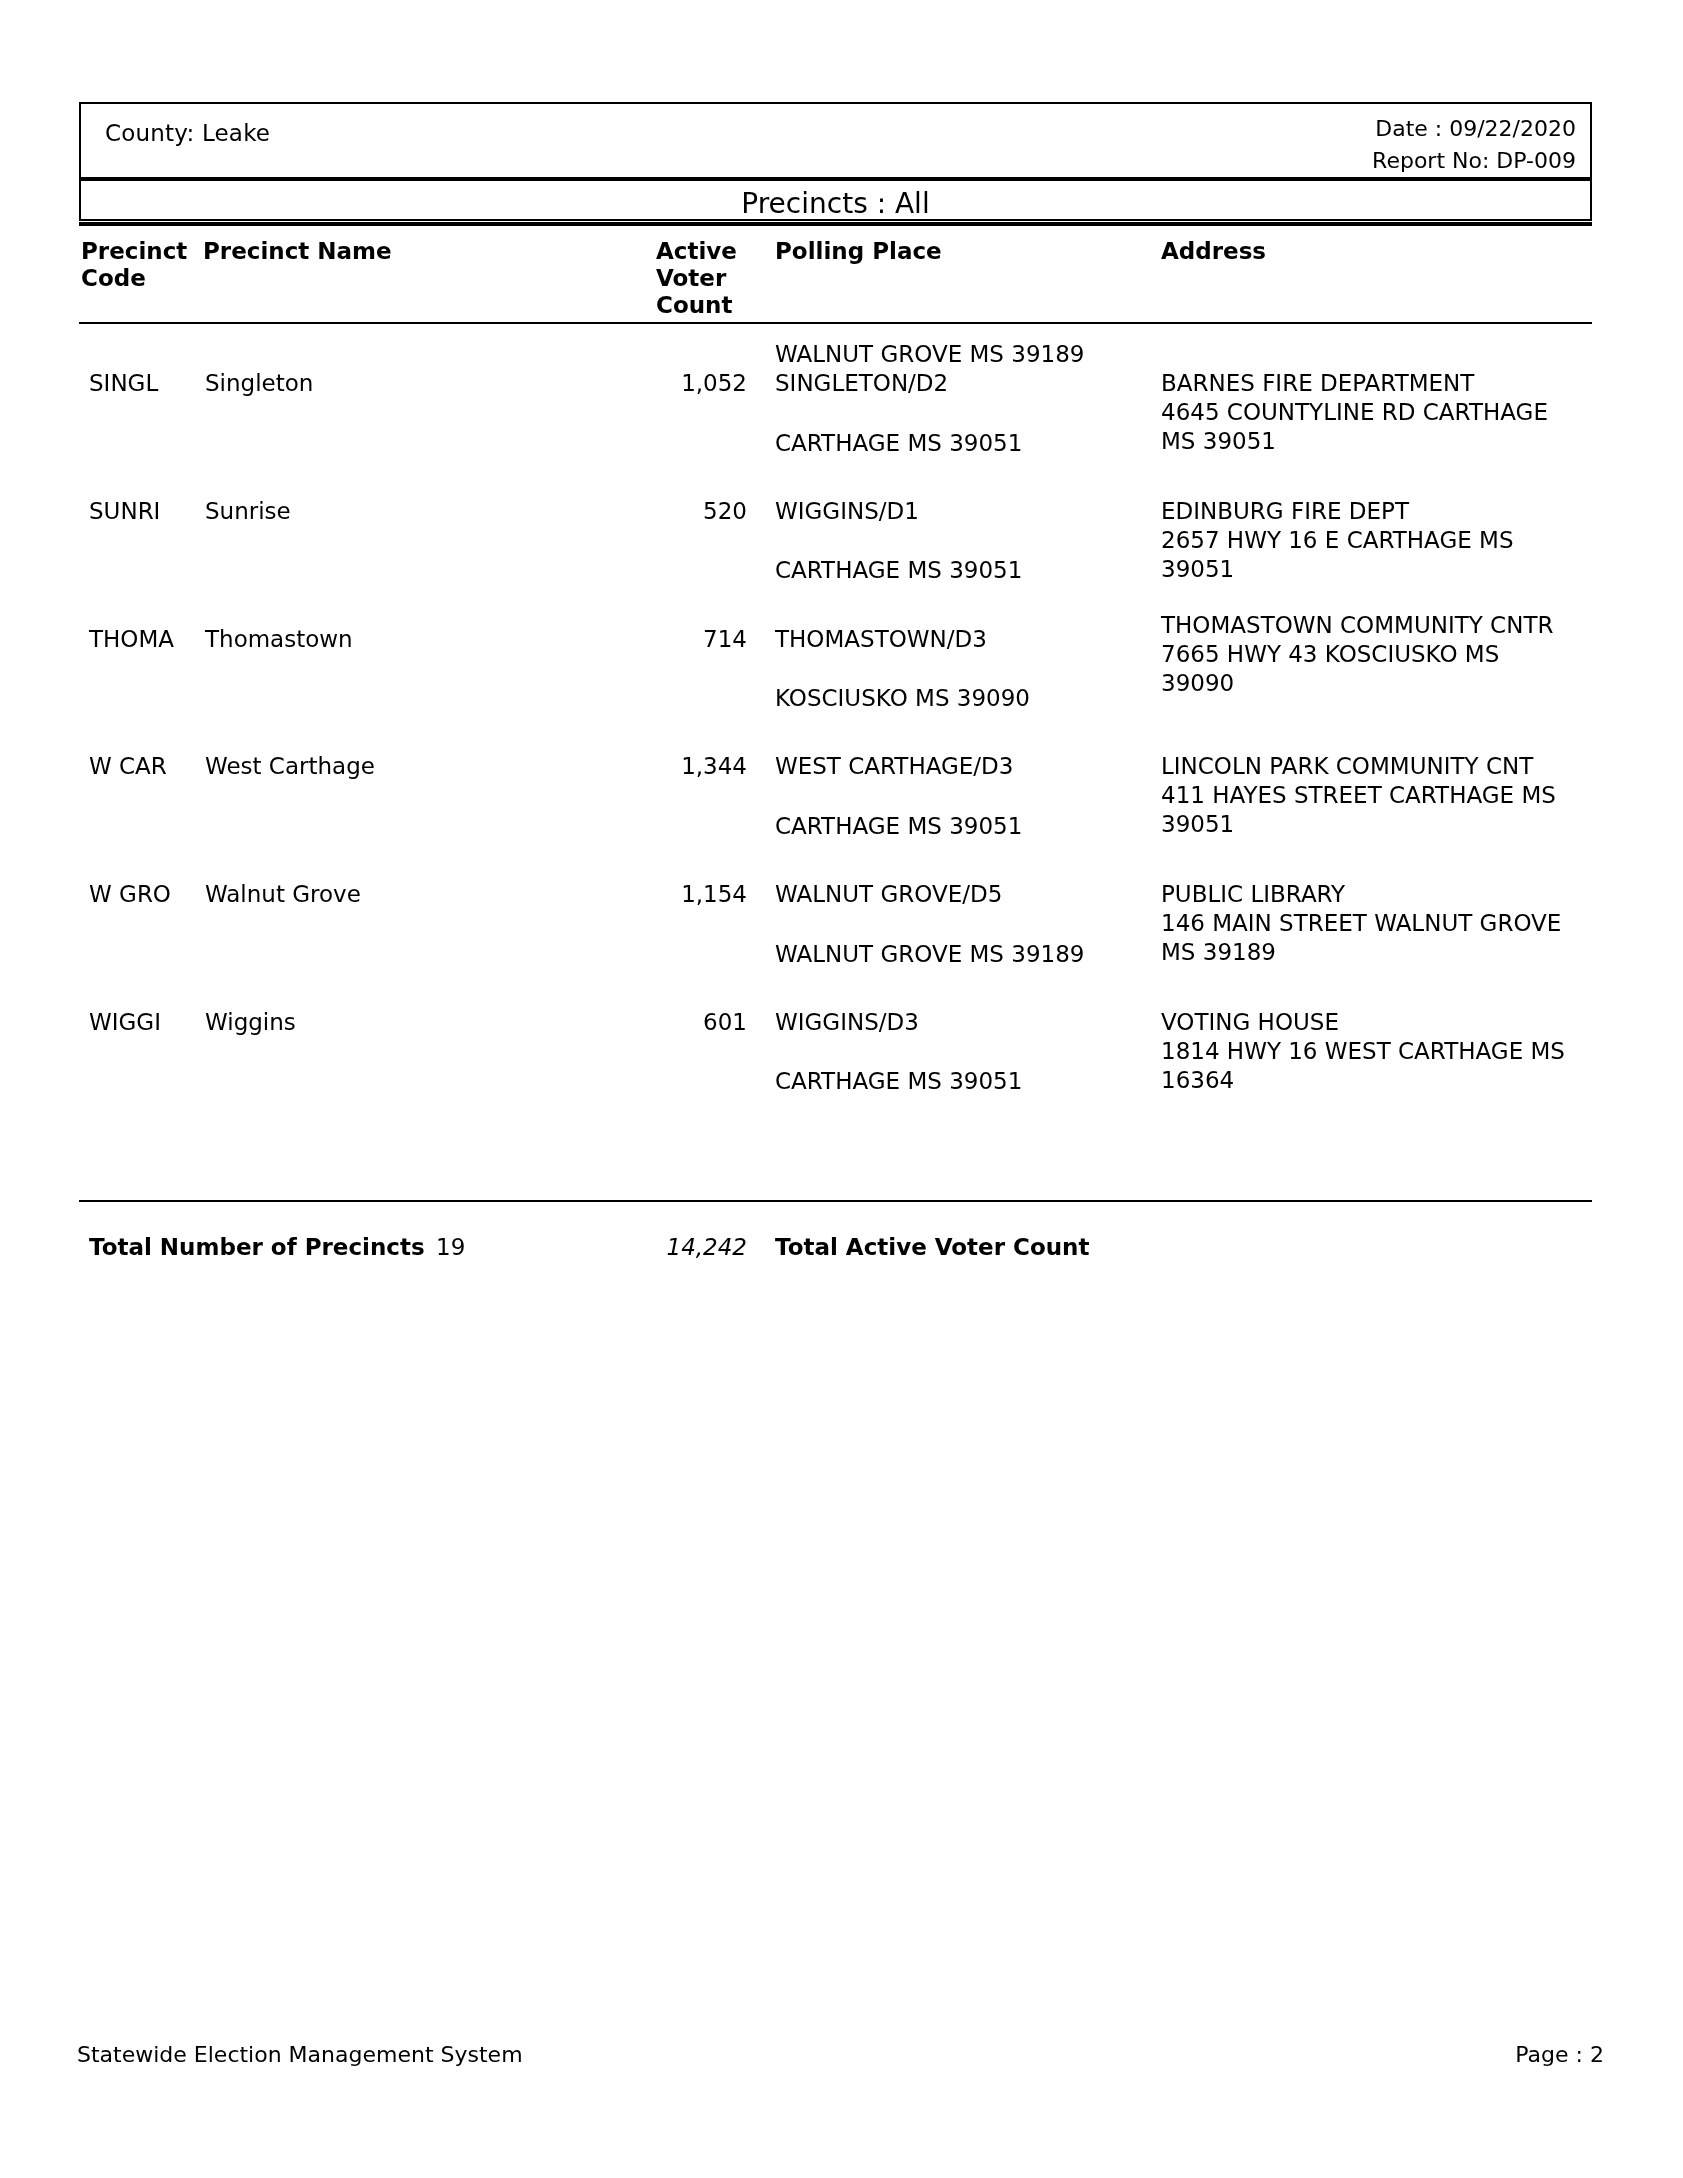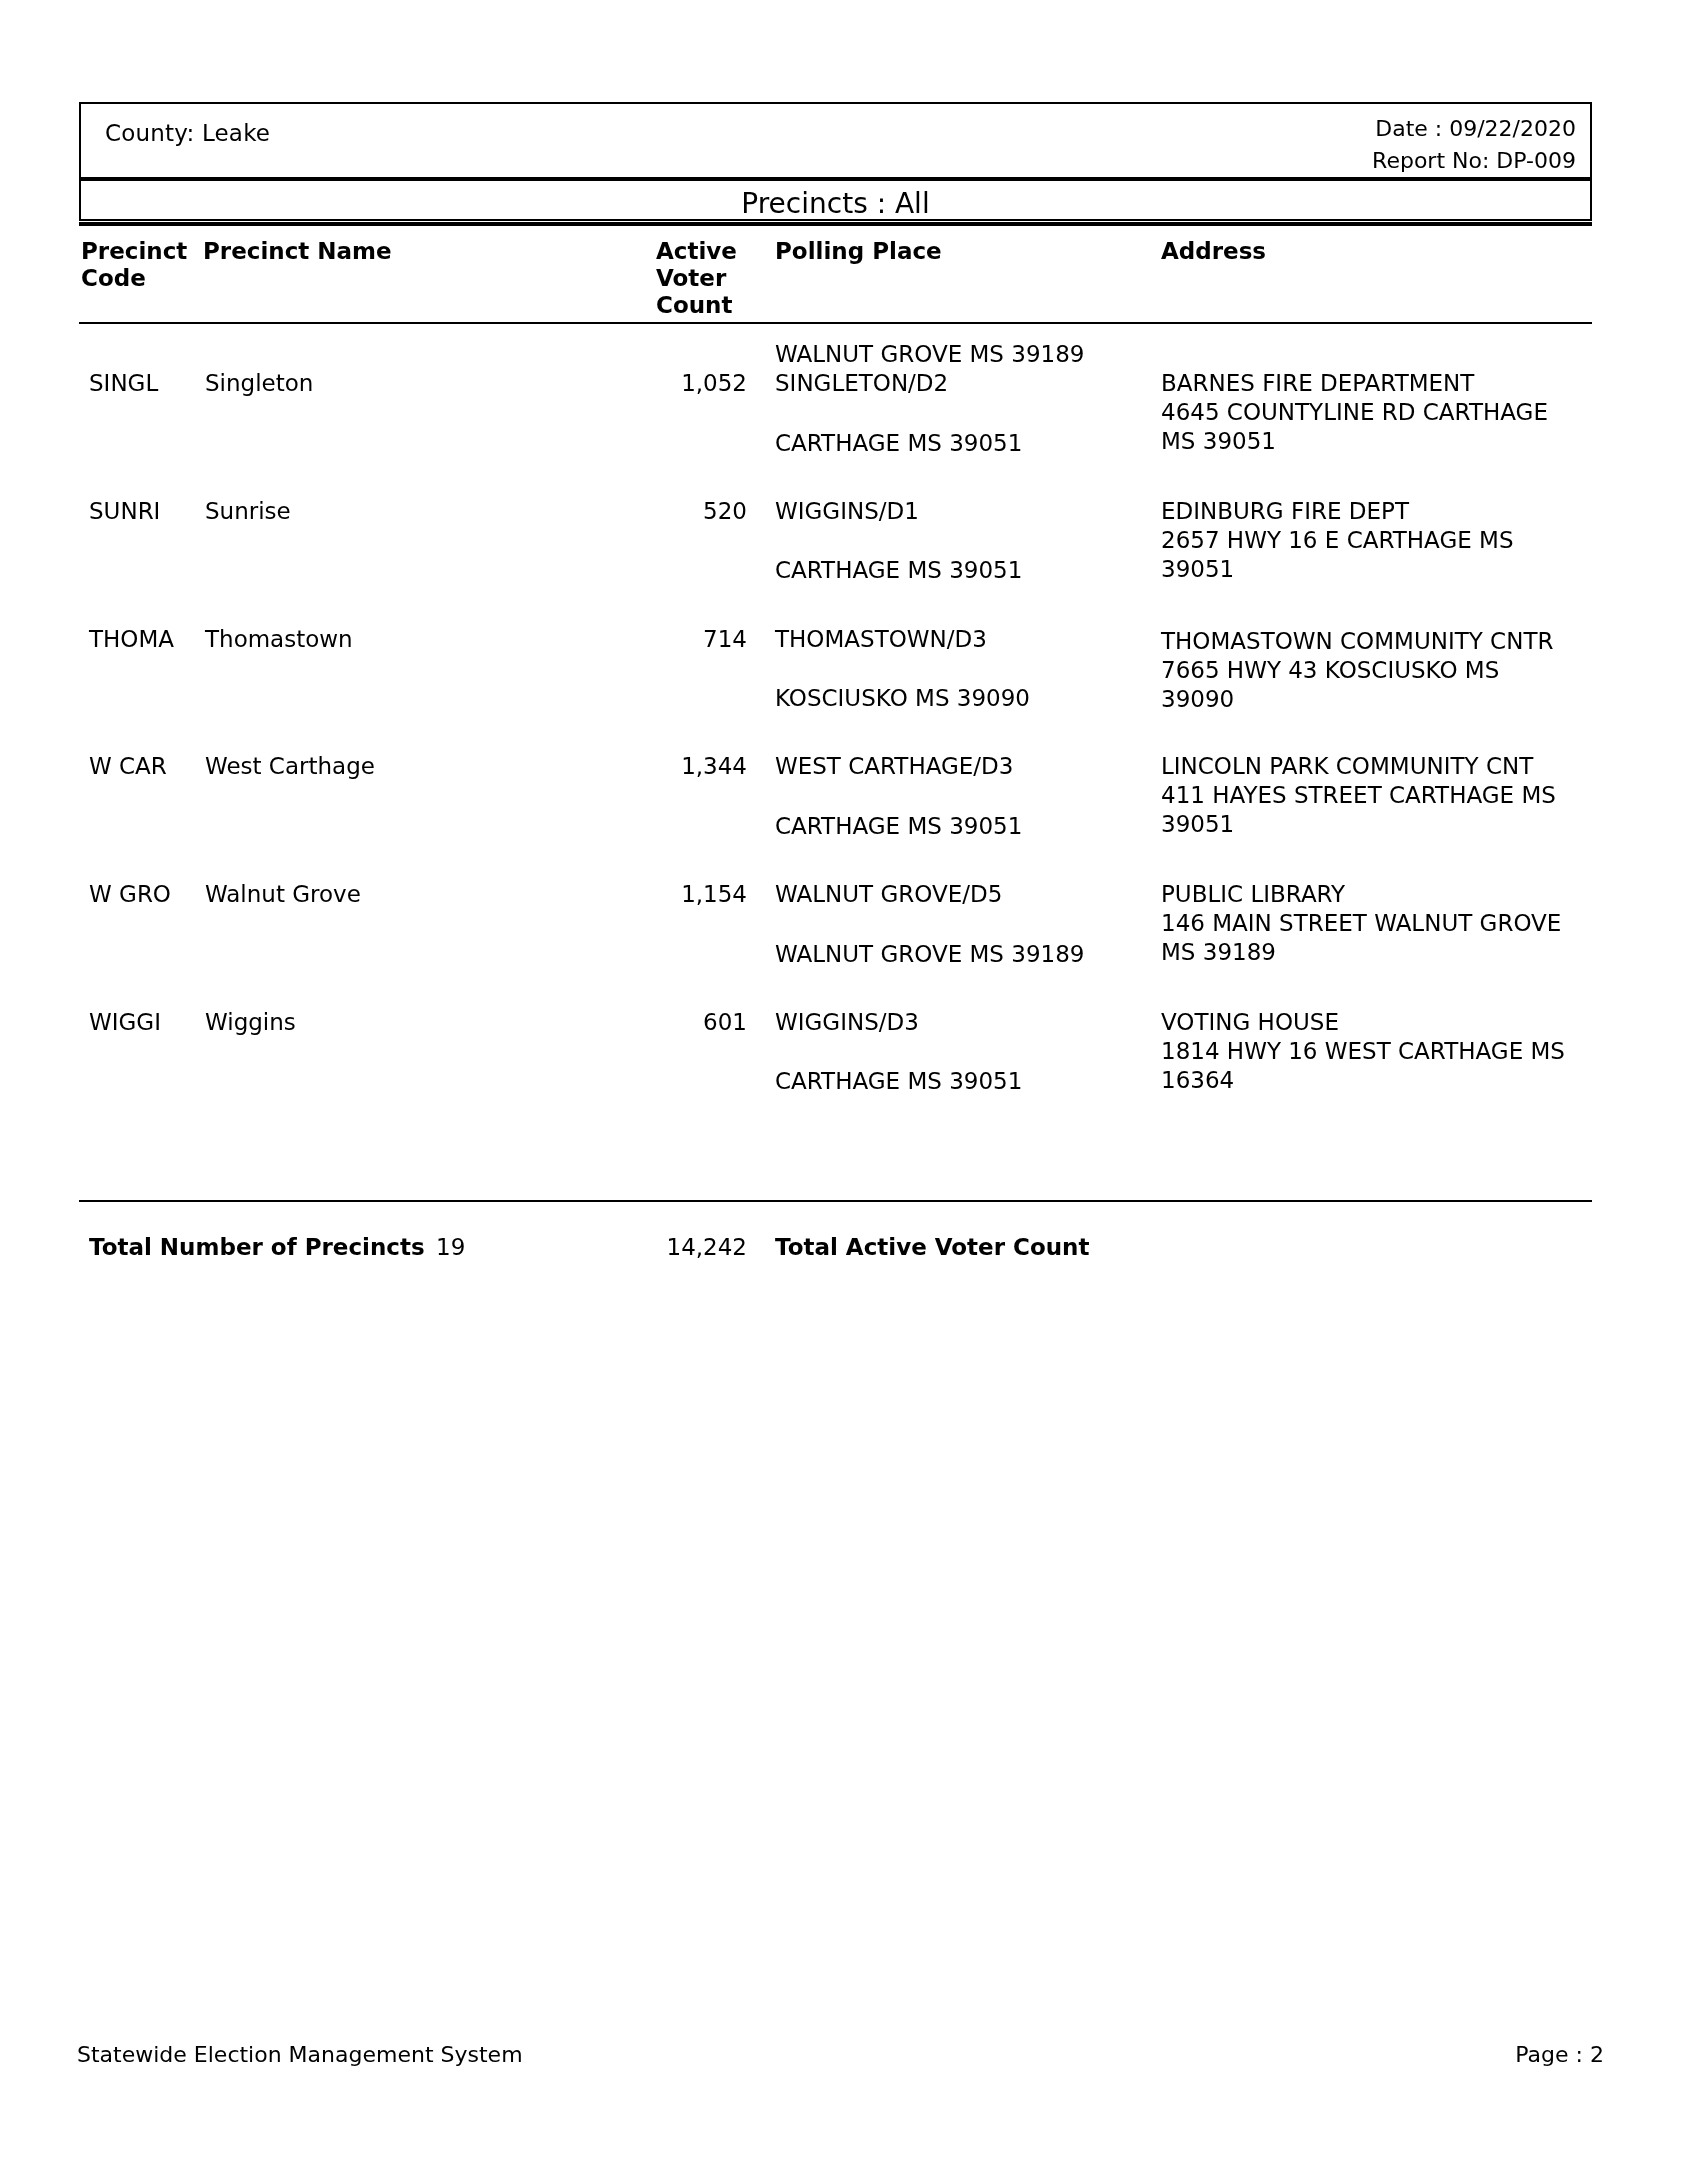--- a/index.html
+++ b/index.html
@@ -223,21 +223,21 @@
           <div style="white-space: nowrap;">EDINBURG FIRE DEPT</div>
           <div>2657 HWY 16 E CARTHAGE MS 39051</div>
         </div>
         <div class="cell cell-city" style="top: 556px;">CARTHAGE MS 39051</div>
       </div>
       <div>
         <div class="cell cell-code" style="top: 625px;">THOMA</div>
         <div class="cell cell-name" style="top: 625px; text-align: center;">Thomastown</div>
         <div class="cell cell-count" style="top: 625px;">714</div>
         <div class="cell cell-polling" style="top: 625px;">THOMASTOWN/D3</div>
-        <div class="cell cell-address" style="top: 627px;">
+        <div class="cell cell-address" style="top: 611px;">
           <div style="white-space: nowrap;">THOMASTOWN COMMUNITY CNTR</div>
           <div>7665 HWY 43 KOSCIUSKO MS 39090</div>
         </div>
         <div class="cell cell-city" style="top: 684px;">KOSCIUSKO MS 39090</div>
       </div>
       <div>
         <div class="cell cell-code" style="top: 752px;">W CAR</div>
         <div class="cell cell-name" style="top: 752px;">West Carthage</div>
         <div class="cell cell-count" style="top: 752px;">1,344</div>
         <div class="cell cell-polling" style="top: 752px;">WEST CARTHAGE/D3</div>
@@ -267,20 +267,20 @@
           <div style="white-space: nowrap;">VOTING HOUSE</div>
           <div>1814 HWY 16 WEST CARTHAGE MS 16364</div>
         </div>
         <div class="cell cell-city" style="top: 1067px;">CARTHAGE MS 39051</div>
       </div>
     </div>
 
   <div class="rule-thin rule-above-total"></div>
   <div class="total-label" style="top:1234px;">Total Number of Precincts</div>
   <div class="total-precincts-value" style="top:1234px;">19</div>
-  <div class="total-voters-value" style="top:1234px;">14,242</div>
+  <div class="total-voters-value" style="top:1234px;font-style:italic;">14,242</div>
   <div class="total-voters-label" style="top:1234px;">Total Active Voter Count</div>
 
   <div class="footer-left">Statewide Election Management System</div>
   <div class="footer-right">Page : 2</div>
 
 </div>
 
 
 </body></html>

